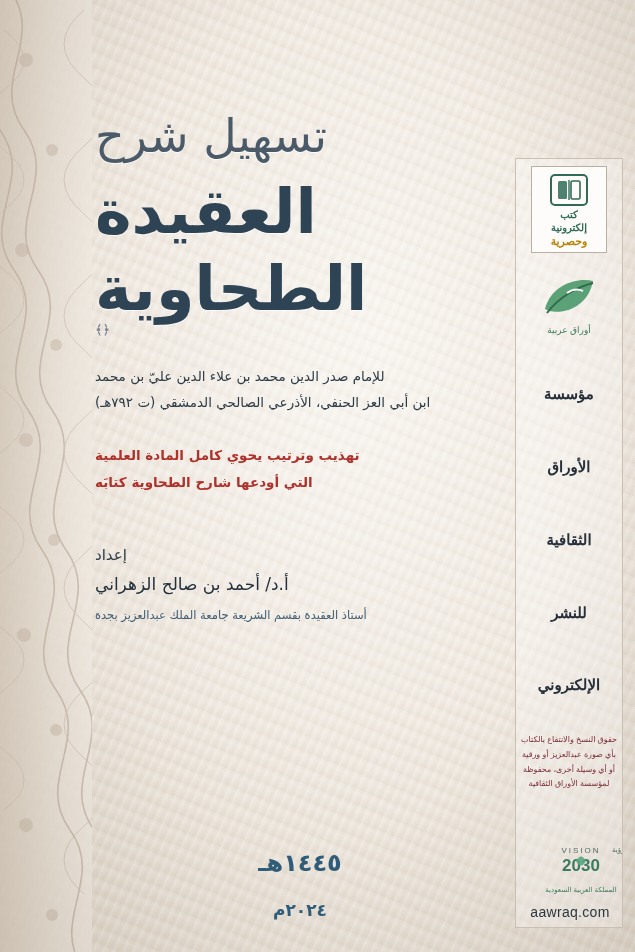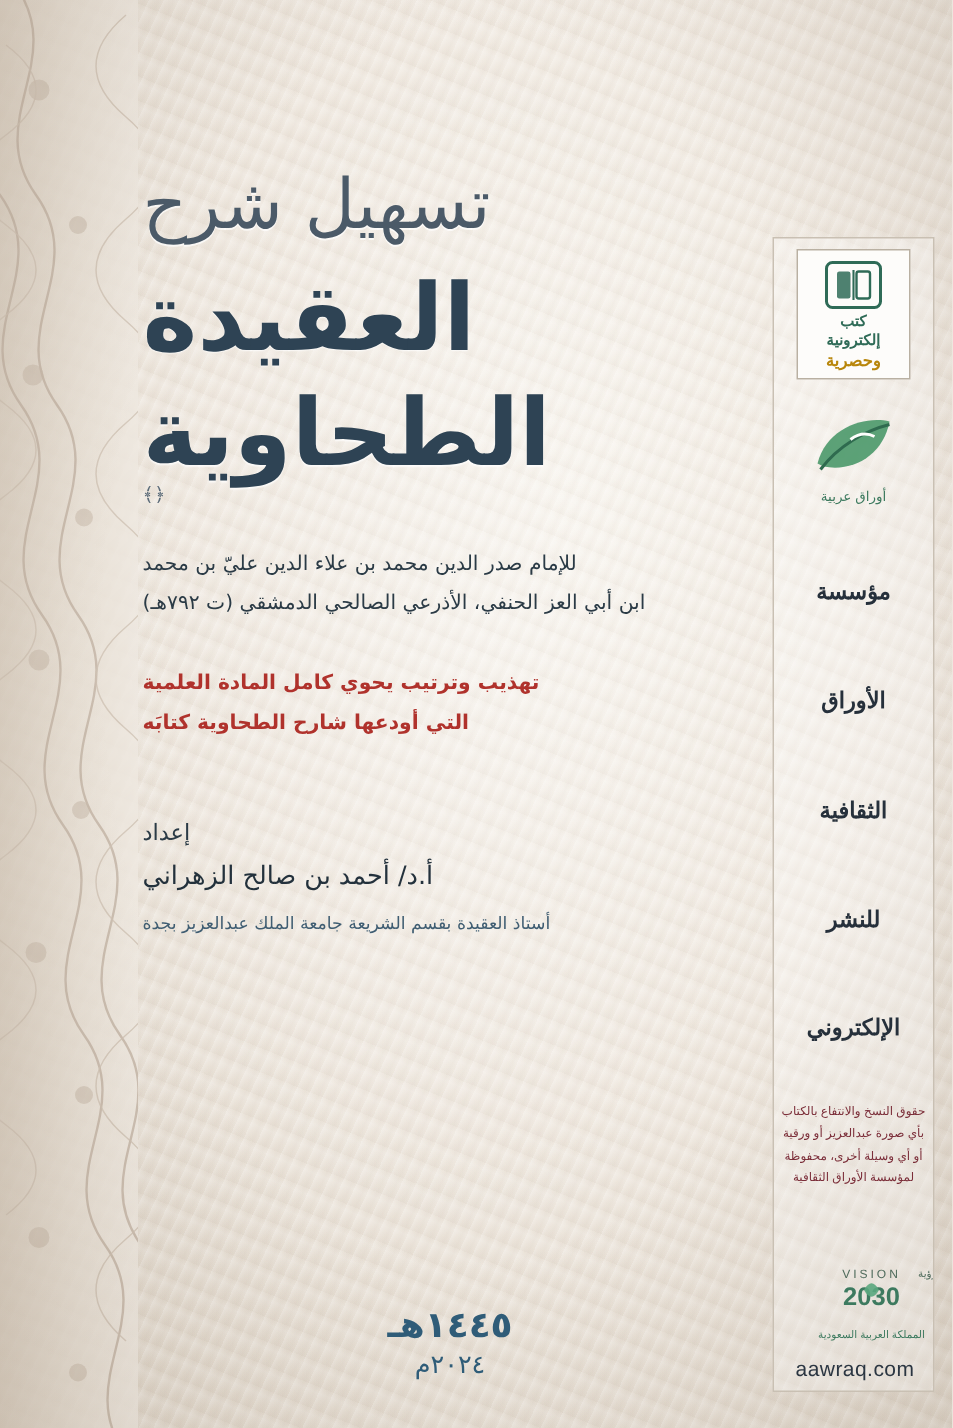--- a/index.html
+++ b/index.html
@@ -220,21 +220,21 @@
   .dates {
     position: absolute;
     left: 95px;
     right: 130px;
     bottom: 30px;
     text-align: center;
     color: #2f5c78;
     font-family: "DejaVu Sans", sans-serif;
   }
   .date-h { font-size: 24px; font-weight: bold; line-height: 1.35; }
-  .date-m { font-size: 17px; font-weight: normal; line-height: 1.35; }
+  .date-m { font-size: 17px; font-weight: bold; line-height: 1.35; margin-top: 20px; }
 </style>
 </head>
 <body>
 
 <div class="page">
 
   <div class="grain"></div>
 
   <div class="ornament-band">
     <svg width="92" height="952" viewBox="0 0 92 952" xmlns="http://www.w3.org/2000/svg">

